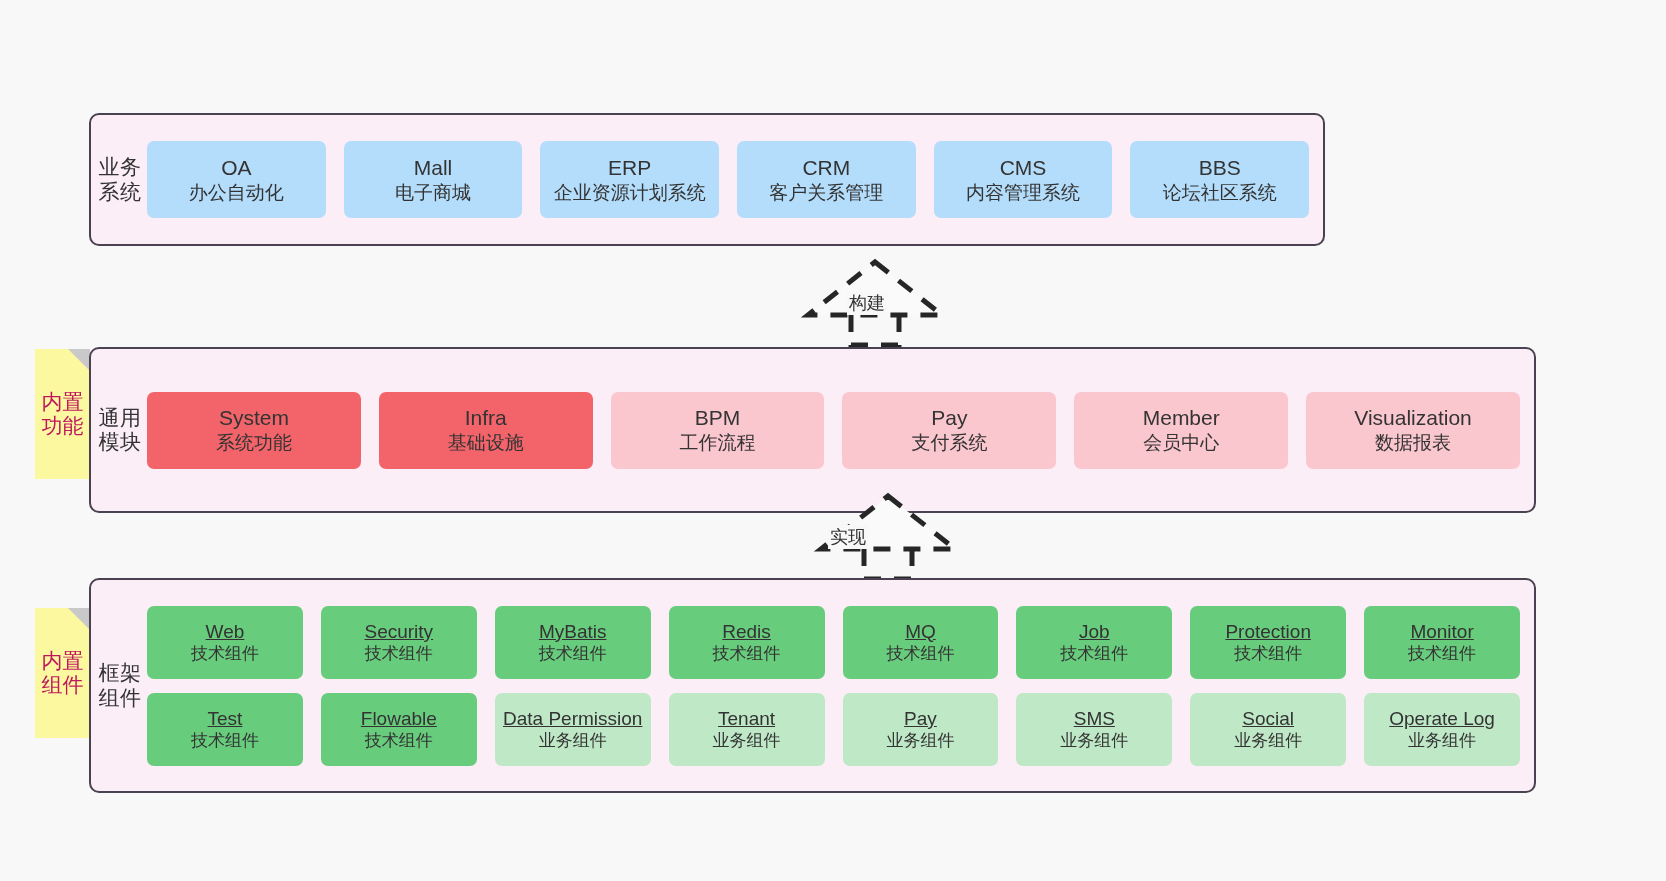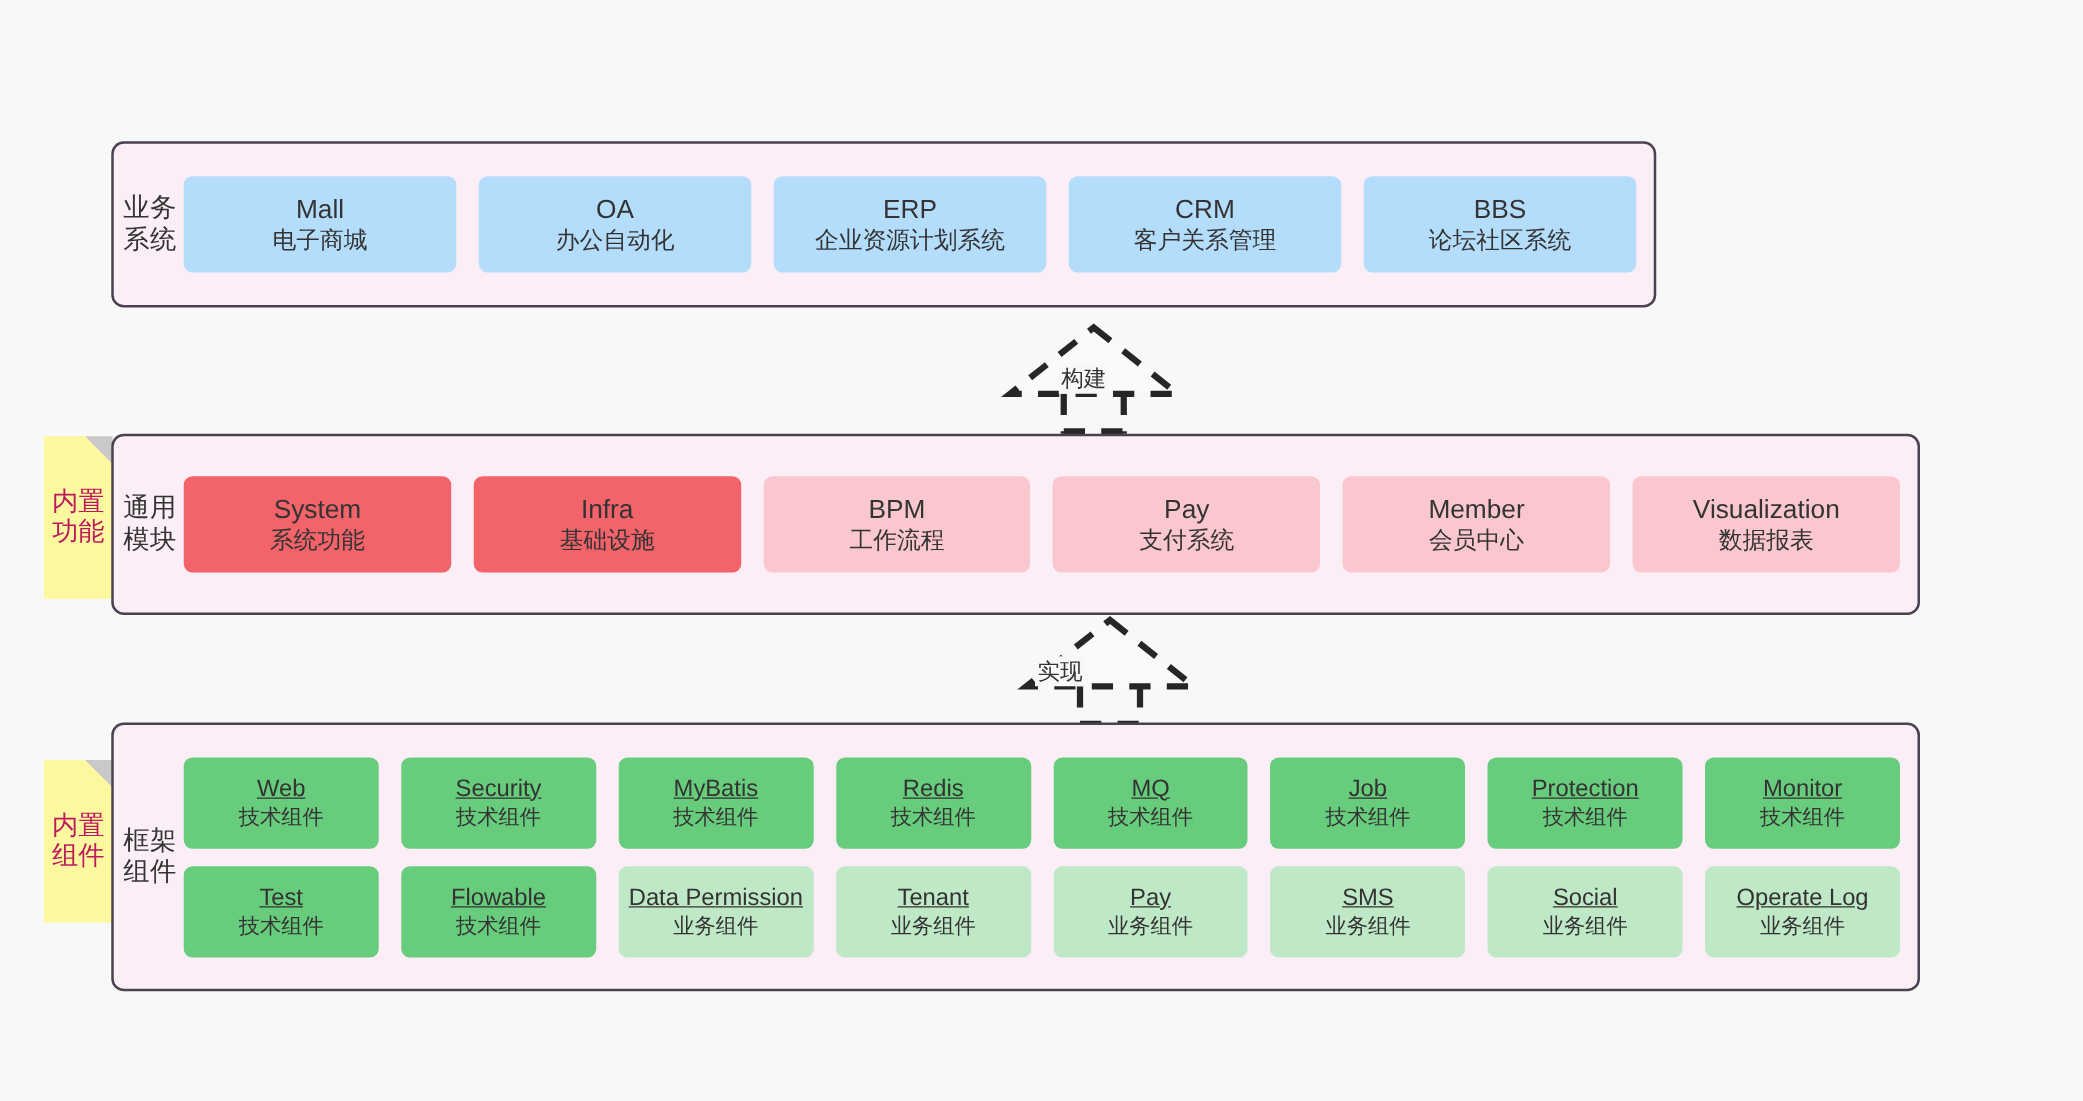--- a/index.html
+++ b/index.html
@@ -82,21 +82,21 @@
   .red-soft{background:#fbc7ce;}
   .green-strong{background:#68cc7d;}
   .green-soft{background:#bfe8c7;}
 
   
   #layer-business{left:89px;top:113px;width:1236px;height:133px;}
   #layer-business .layer-body{gap:18px;}
   #layer-business .box{height:77px;}
 
   
-  #layer-common{left:89px;top:347px;width:1447px;height:145px;align-items:center;}
+  #layer-common{left:89px;top:347px;width:1447px;height:166px;align-items:center;}
   #layer-common .layer-body{gap:18px;}
   #layer-common .box{height:77px;}
 
   
   #layer-framework{left:89px;top:578px;width:1447px;height:215px;}
   #layer-framework .box{height:73px;}
   #layer-framework .layer-body{padding:0 14px 0 4px;}
 
   
   .note{
@@ -142,34 +142,38 @@
 </head>
 <body>
 
 <div class="canvas">
 
   <div class="layer" id="layer-business">
     <div class="layer-title">业务
 系统</div>
     <div class="layer-body">
       <div class="box blue">
+        <div class="t1">OA</div>
+        <div class="t2">办公自动化</div>
+      </div>
+      <div class="box blue">
         <div class="t1">Mall</div>
         <div class="t2">电子商城</div>
       </div>
       <div class="box blue">
-        <div class="t1">OA</div>
-        <div class="t2">办公自动化</div>
-      </div>
-      <div class="box blue">
         <div class="t1">ERP</div>
         <div class="t2">企业资源计划系统</div>
       </div>
       <div class="box blue">
         <div class="t1">CRM</div>
         <div class="t2">客户关系管理</div>
+      </div>
+      <div class="box blue">
+        <div class="t1">CMS</div>
+        <div class="t2">内容管理系统</div>
       </div>
       <div class="box blue">
         <div class="t1">BBS</div>
         <div class="t2">论坛社区系统</div>
       </div>
     </div>
   </div>
 
   <div class="connector" id="conn-build">
     <svg width="200" height="92" viewBox="0 0 200 92">

